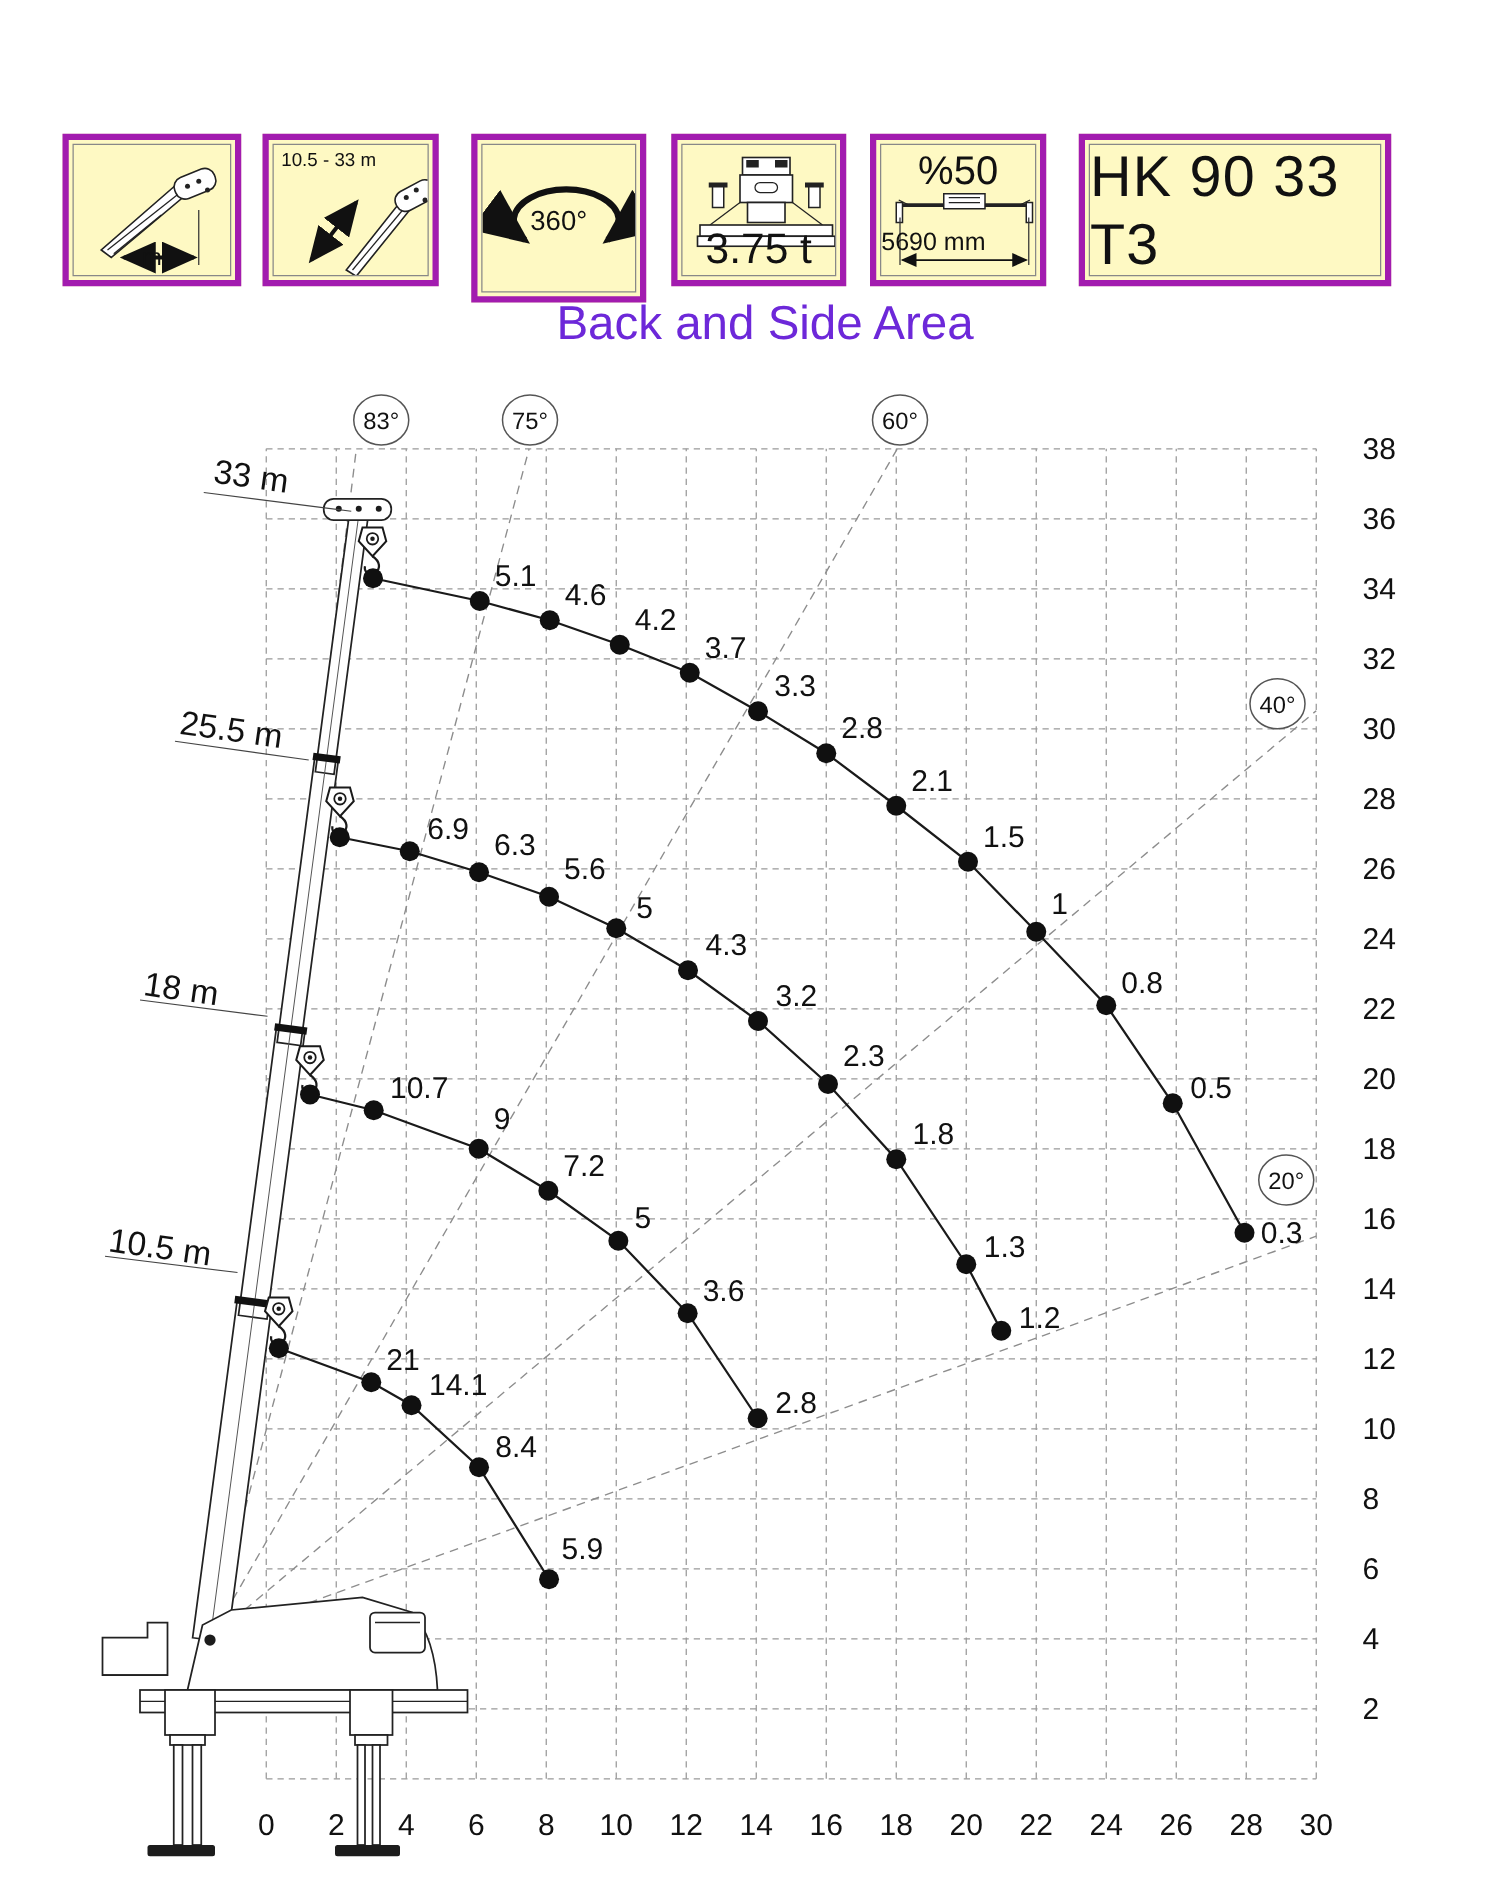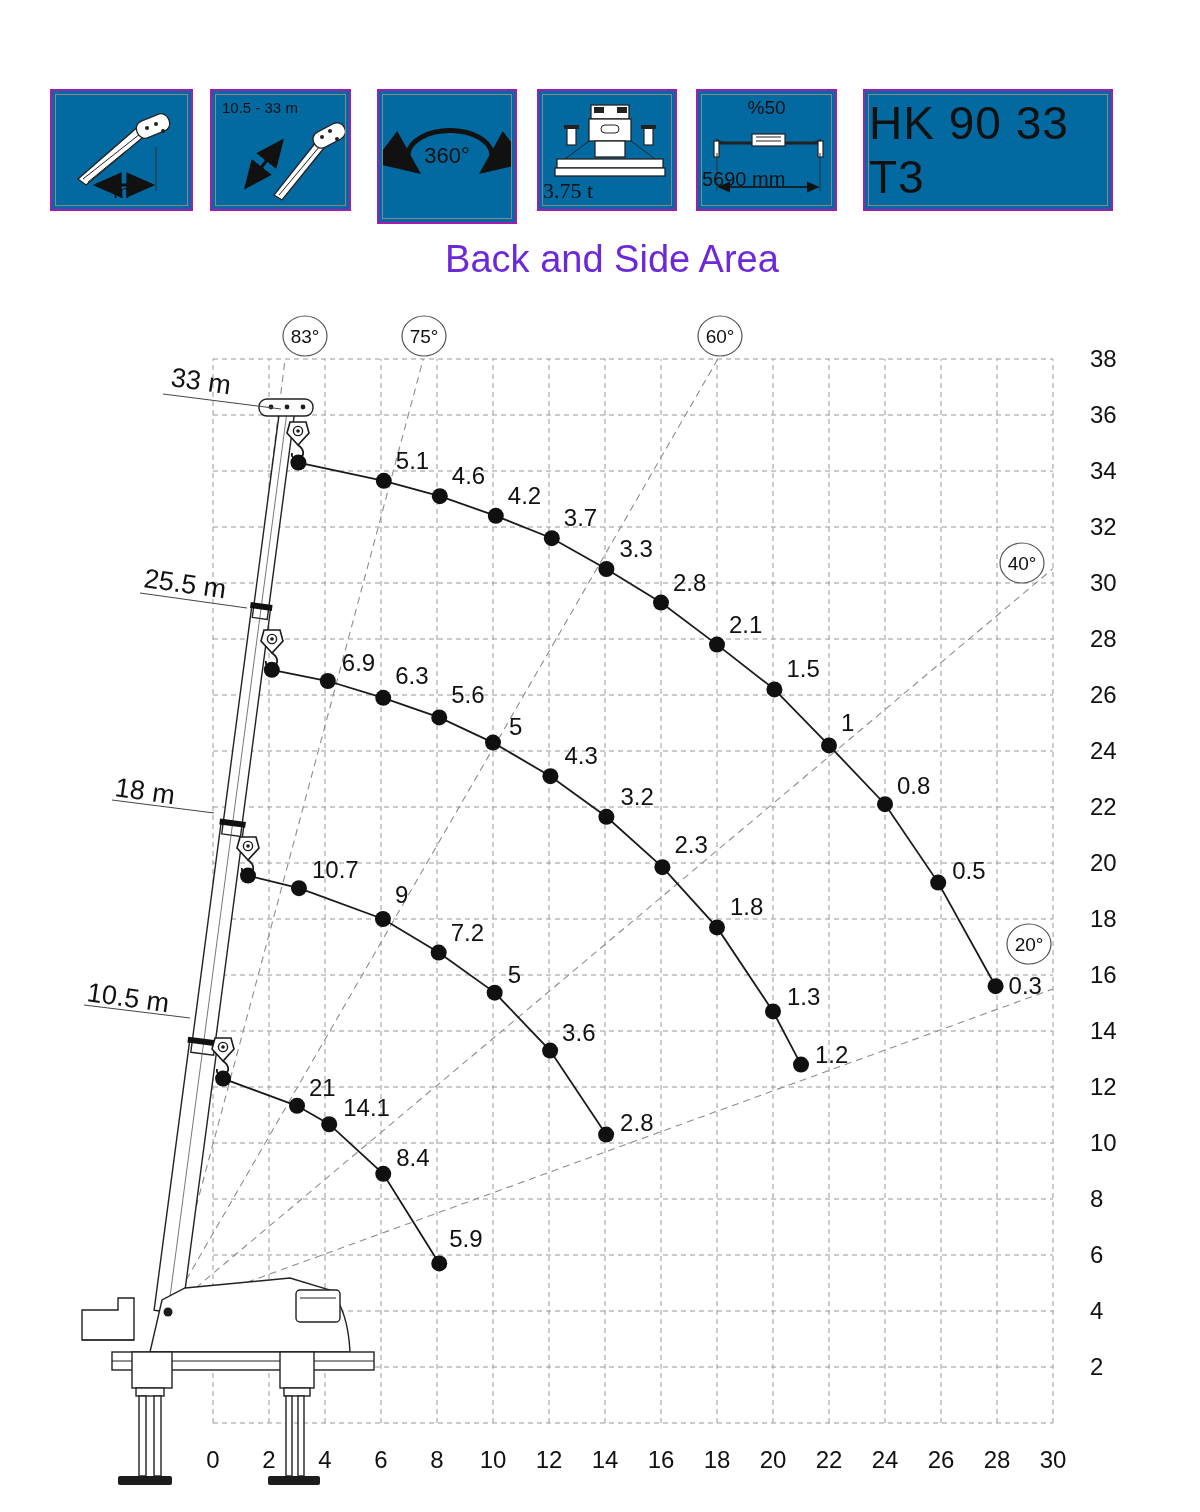--- a/index.html
+++ b/index.html
@@ -1,17 +1,17 @@
 <!DOCTYPE html>
 <html><head>
 <meta charset="utf-8">
 <style>
   html,body{margin:0;padding:0;background:#fff;}
   body{width:1200px;height:1512px;position:relative;font-family:"Liberation Sans",sans-serif;color:#111;}
-  .ibox{position:absolute;border:2px solid #a21caf;background:#0369a1;padding:3px;box-sizing:border-box;}
+  .ibox{position:absolute;border:5px solid #a21caf;background:#fef9c3;padding:3px;box-sizing:border-box;margin-top:18px;}
   .ibox-in{width:100%;height:100%;border:1px solid #888;box-sizing:border-box;position:relative;overflow:hidden;}
   .model-text{position:absolute;left:0;top:0;width:100%;height:100%;display:flex;align-items:center;justify-content:center;
     font-size:46px;letter-spacing:1px;color:#111;}
   #title{position:absolute;left:24px;top:238px;width:1176px;text-align:center;font-size:38px;color:#6d28d9;}
   svg{position:absolute;left:0;top:0;}
   svg text{font-family:"Liberation Sans",sans-serif;fill:#111;}
   .grid{stroke:#999;stroke-width:1;stroke-dasharray:5 4;fill:none;}
   .angleline{stroke:#8d8d8d;stroke-width:1.1;stroke-dasharray:7 5;fill:none;}
   .curve{stroke:#1a1a1a;stroke-width:1.8;fill:none;}
   .dot{fill:#101010;stroke:none;}
@@ -19,22 +19,22 @@
   .tick{font-size:24px;}
   .badge{fill:#fff;stroke:#555;stroke-width:1.2;}
   .badgetext{font-size:19px;text-anchor:middle;}
   .boomlabel{font-size:27px;}
   .leader{stroke:#444;stroke-width:1;}
   .craneline{stroke:#222;stroke-width:1.4;fill:#fff;}
   .cranedark{fill:#1c1c1c;stroke:none;}
   .icon-label-m{position:absolute;left:0;bottom:2px;width:100%;text-align:center;font-size:19px;}
   .icon-label-range{position:absolute;left:6px;top:4px;font-size:15px;}
   .icon-label-360{position:absolute;left:0;top:48px;width:100%;text-align:center;font-size:22px;}
-  .icon-label-t{position:absolute;left:0;bottom:1px;width:100%;text-align:left;font-size:22px;font-family:Liberation Serif, serif;}
-  .icon-label-pct{position:absolute;left:0;top:2px;width:100%;text-align:center;font-size:19px;}
+  .icon-label-t{position:absolute;left:0;bottom:1px;width:100%;text-align:center;font-size:34px;}
+  .icon-label-pct{position:absolute;left:0;top:2px;width:100%;text-align:center;font-size:32px;}
   .icon-label-mm{position:absolute;left:0;bottom:14px;width:100%;text-align:left;font-size:20px;}
 </style>
 </head>
 <body>
 
 <div class="ibox" style="left:50px;top:89px;width:143px;height:122px;">
   <div class="ibox-in">
     <svg width="135" height="114" viewBox="0 0 135 114">
       <defs>
         <marker id="arrB" markerWidth="10" markerHeight="8" refX="8" refY="4" orient="auto-start-reverse">

